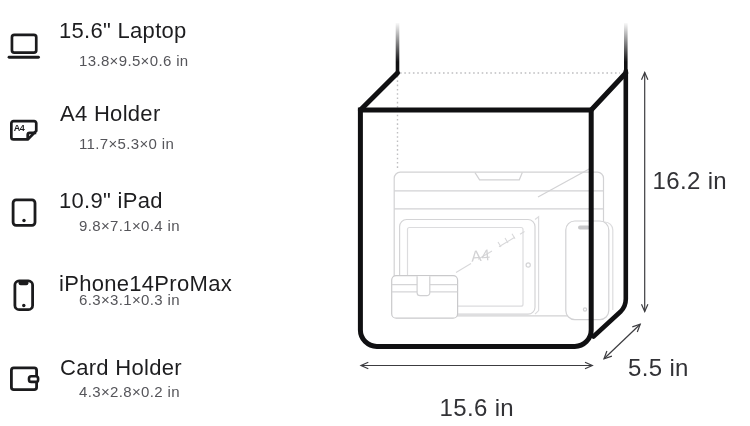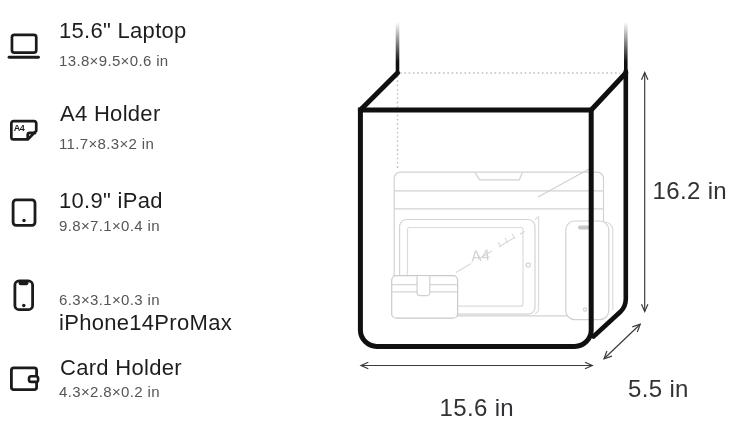--- a/index.html
+++ b/index.html
@@ -1,20 +1,20 @@
 <!DOCTYPE html>
 <html><head>
 <meta charset="utf-8">
 <style>
   html,body{margin:0;padding:0;}
   body{width:750px;height:426px;background:#ffffff;overflow:hidden;
        font-family:"Liberation Sans", sans-serif;}
   .abs{position:absolute;}
   .title{position:absolute;font-size:22px;color:#1d1d1f;white-space:nowrap;line-height:1;letter-spacing:0.3px;}
-  .sub{position:absolute;font-size:15px;color:#55555a;white-space:nowrap;line-height:1;letter-spacing:0.35px;}
+  .sub{position:absolute;font-size:15px;color:#55555a;white-space:nowrap;line-height:1;letter-spacing:0.35px;margin-left:20px;}
   .dim{position:absolute;font-size:24px;color:#323236;white-space:nowrap;line-height:1;letter-spacing:0.35px;}
 </style>
 </head>
 <body>
 
 <svg class="abs" style="left:0;top:0;" width="48" height="66" viewBox="0 0 48 66">
   <rect x="11.95" y="34.85" width="24.3" height="17.8" rx="2.4" fill="none" stroke="#1b1b1d" stroke-width="2.7"></rect>
   <rect x="7.6" y="55.8" width="32.3" height="2.9" rx="1.45" fill="#1b1b1d"></rect>
 </svg>
 
@@ -23,38 +23,38 @@
 <div class="sub" style="left:59px;top:52.7px;">13.8×9.5×0.6 in</div>
 
 <svg class="abs" style="left:0;top:111px;" width="48" height="42" viewBox="0 0 48 42">
   <path d="M13.55 10.05 H34.05 A2.2 2.2 0 0 1 36.25 12.25 V19.9 L27.7 28.45 H13.55 A2.2 2.2 0 0 1 11.35 26.25 V12.25 A2.2 2.2 0 0 1 13.55 10.05 Z" fill="none" stroke="#1b1b1d" stroke-width="2.7" stroke-linejoin="round"></path>
   <path d="M27.7 28.45 V23.9 A2 2 0 0 1 29.7 21.9 H36.25" fill="none" stroke="#1b1b1d" stroke-width="2.7" stroke-linejoin="round"></path>
   <text x="13.8" y="20.4" font-size="9" font-weight="bold" fill="#1b1b1d" font-family="Liberation Sans" letter-spacing="-0.5">A4</text>
 </svg>
 
 <div class="title" style="left:60px;top:103.2px;">A4 Holder</div>
 
-<div class="sub" style="left:59px;top:135.7px;">11.7×8.3×2 in</div>
+<div class="sub" style="left:59px;top:135.7px;">11.7×5.3×0 in</div>
 
 <svg class="abs" style="left:0;top:191px;" width="48" height="46" viewBox="0 0 48 46">
   <rect x="13.1" y="8.9" width="21.9" height="25.4" rx="3" fill="none" stroke="#1b1b1d" stroke-width="2.8"></rect>
   <circle cx="24" cy="29.5" r="1.7" fill="#1b1b1d"></circle>
 </svg>
 
 <div class="title" style="left:59px;top:190.4px;">10.9" iPad</div>
 
 <div class="sub" style="left:59px;top:217.9px;">9.8×7.1×0.4 in</div>
 
 <svg class="abs" style="left:0;top:271px;" width="48" height="50" viewBox="0 0 48 50">
   <rect x="14.9" y="9.9" width="17.7" height="28.7" rx="4.2" fill="none" stroke="#1b1b1d" stroke-width="2.8"></rect>
   <path d="M18.6 10.2 H28.4 V12.2 A2 2 0 0 1 26.4 14.2 H20.6 A2 2 0 0 1 18.6 12.2 Z" fill="#1b1b1d"></path>
   <circle cx="23.8" cy="34.5" r="1.7" fill="#1b1b1d"></circle>
 </svg>
 
-<div class="title" style="left:59px;top:273.4px;margin-top:39px;">iPhone14ProMax</div>
+<div class="title" style="left:59px;top:273.4px;">iPhone14ProMax</div>
 
 <div class="sub" style="left:59px;top:292px;">6.3×3.1×0.3 in</div>
 
 <svg class="abs" style="left:0;top:356.5px;" width="48" height="46" viewBox="0 0 48 46">
   <rect x="11.4" y="10.9" width="25.2" height="21.7" rx="2.4" fill="none" stroke="#1b1b1d" stroke-width="2.8"></rect>
   <rect x="29" y="19.2" width="9.1" height="5.7" rx="2.2" fill="#ffffff" stroke="#1b1b1d" stroke-width="2.6"></rect>
 </svg>
 
 <div class="title" style="left:60px;top:357.3px;">Card Holder</div>
 
@@ -133,15 +133,15 @@
 
   <g stroke="#3c3c40" stroke-width="1.2" fill="none">
     <line x1="604" y1="358.7" x2="640.2" y2="324.3"></line>
     <path d="M606.9 351 L604 358.7 L611.9 356.1"></path>
     <path d="M637.3 332 L640.2 324.3 L632.3 326.9"></path>
   </g>
 </svg>
 
 <div class="dim" style="left:439.5px;top:396px;">15.6 in</div>
 
-<div class="dim" style="left:652.5px;top:179px;">16.2 in</div>
+<div class="dim" style="left:652.5px;top:169px;">16.2 in</div>
 
-<div class="dim" style="left:628px;top:355.5px;margin-top:21px;">5.5 in</div>
+<div class="dim" style="left:628px;top:355.5px;">5.5 in</div>
 
 </body></html>

